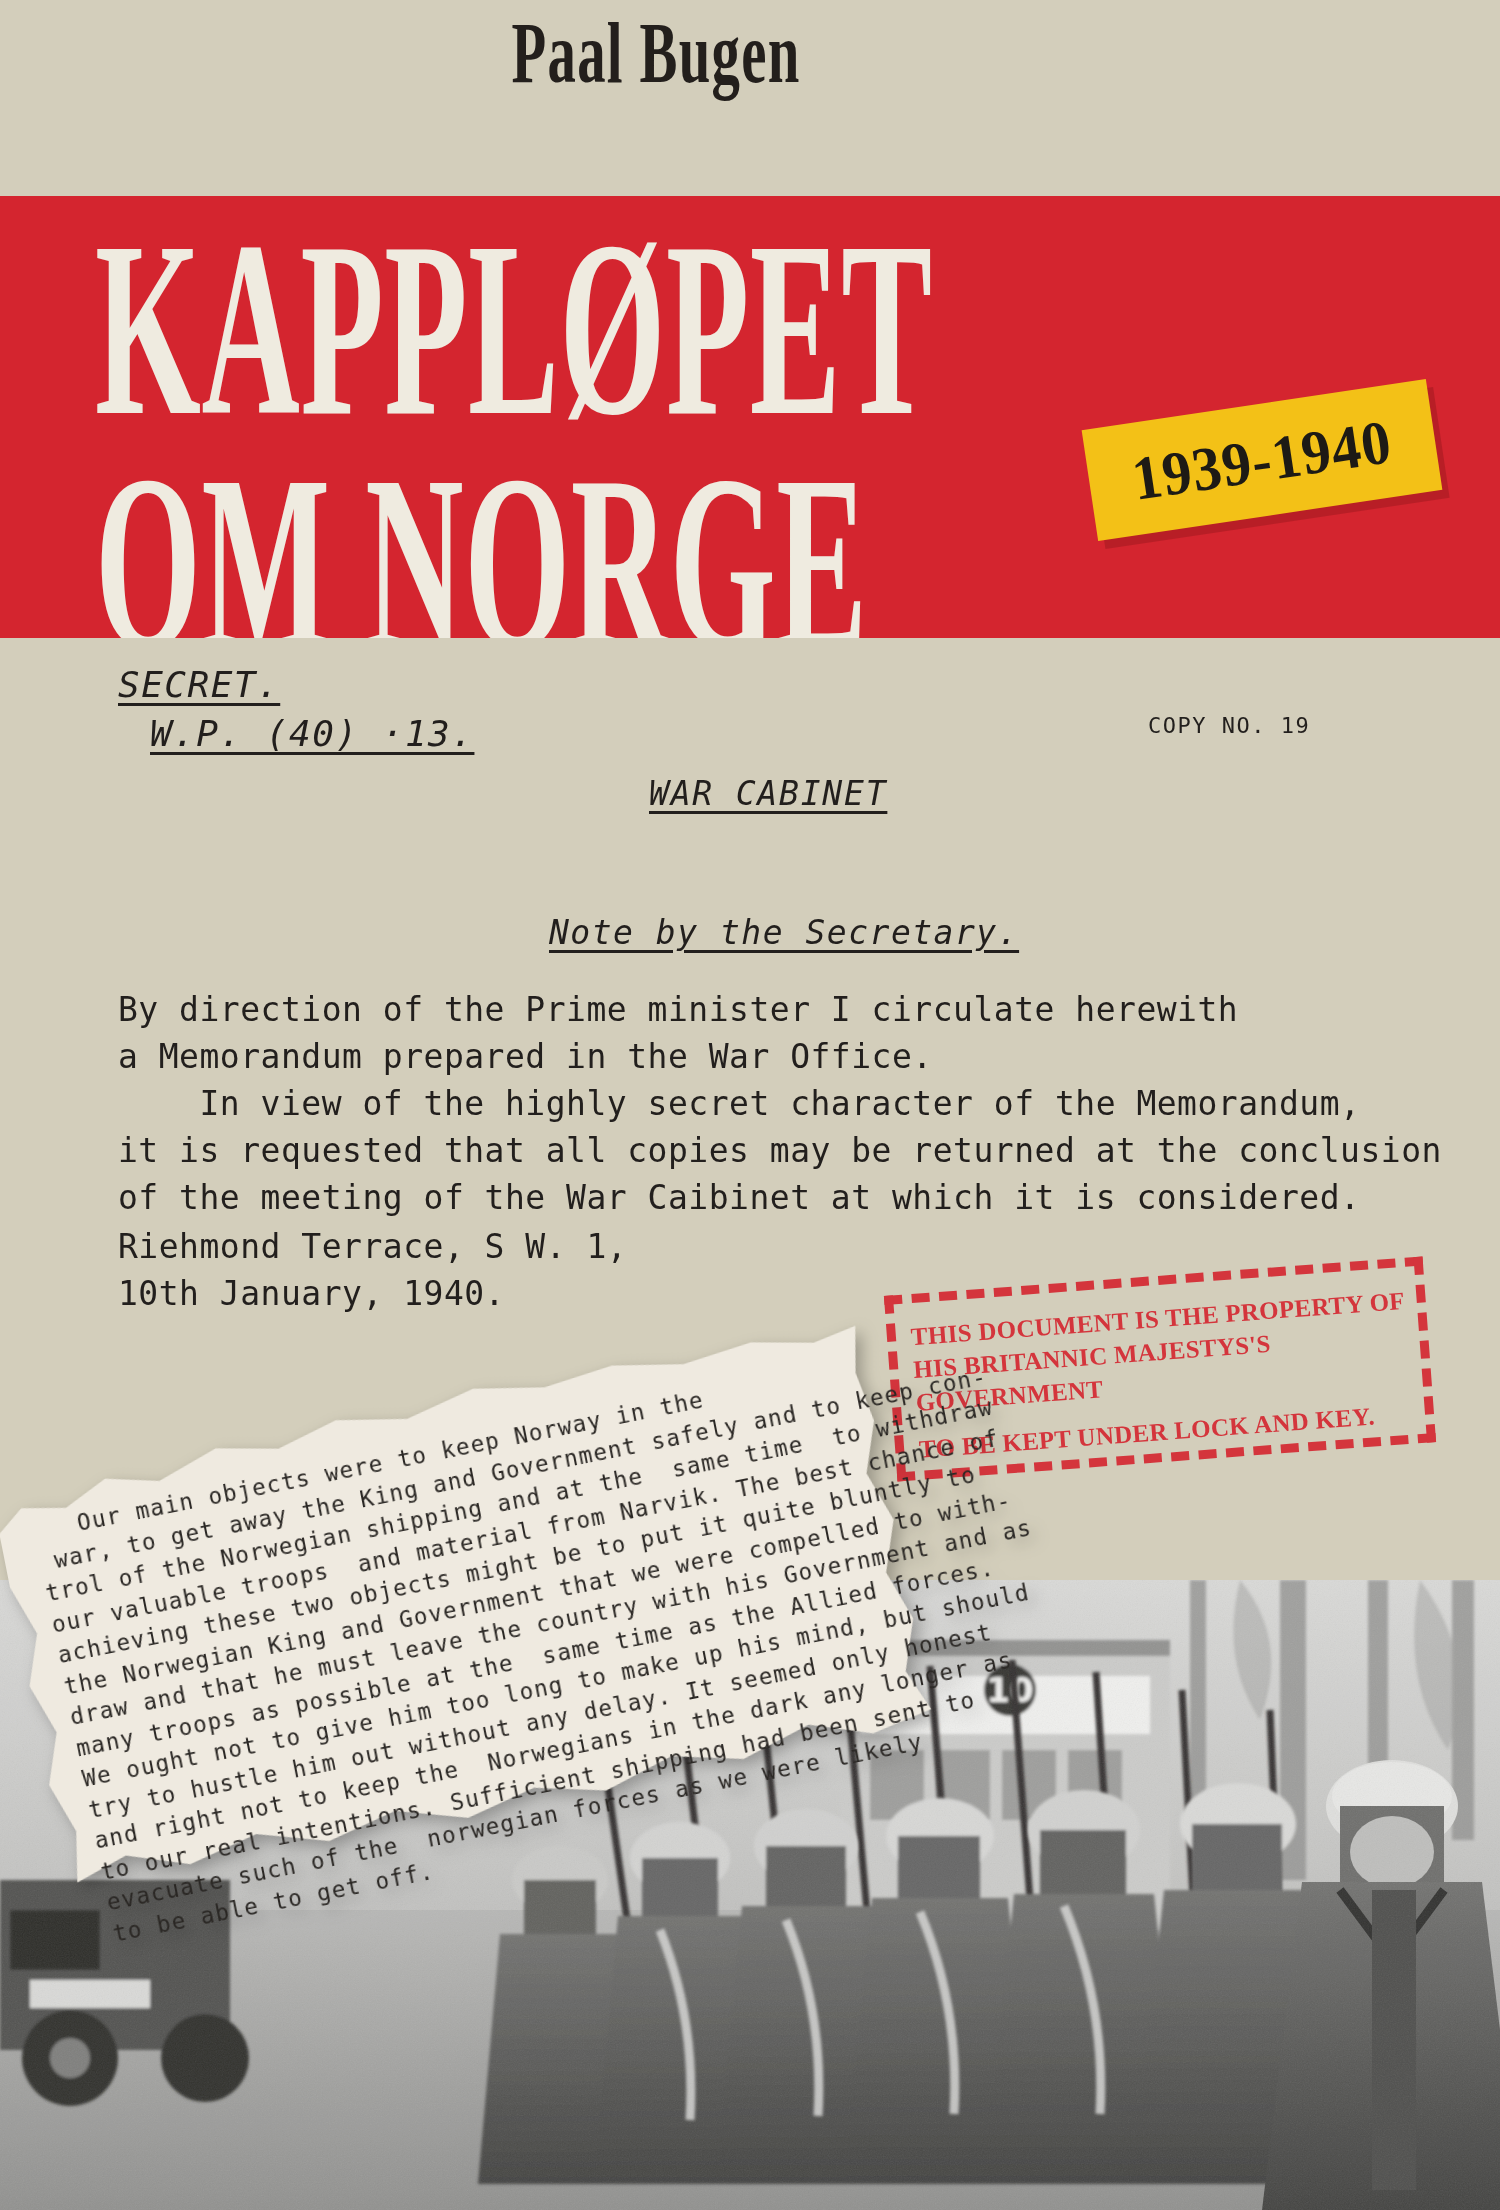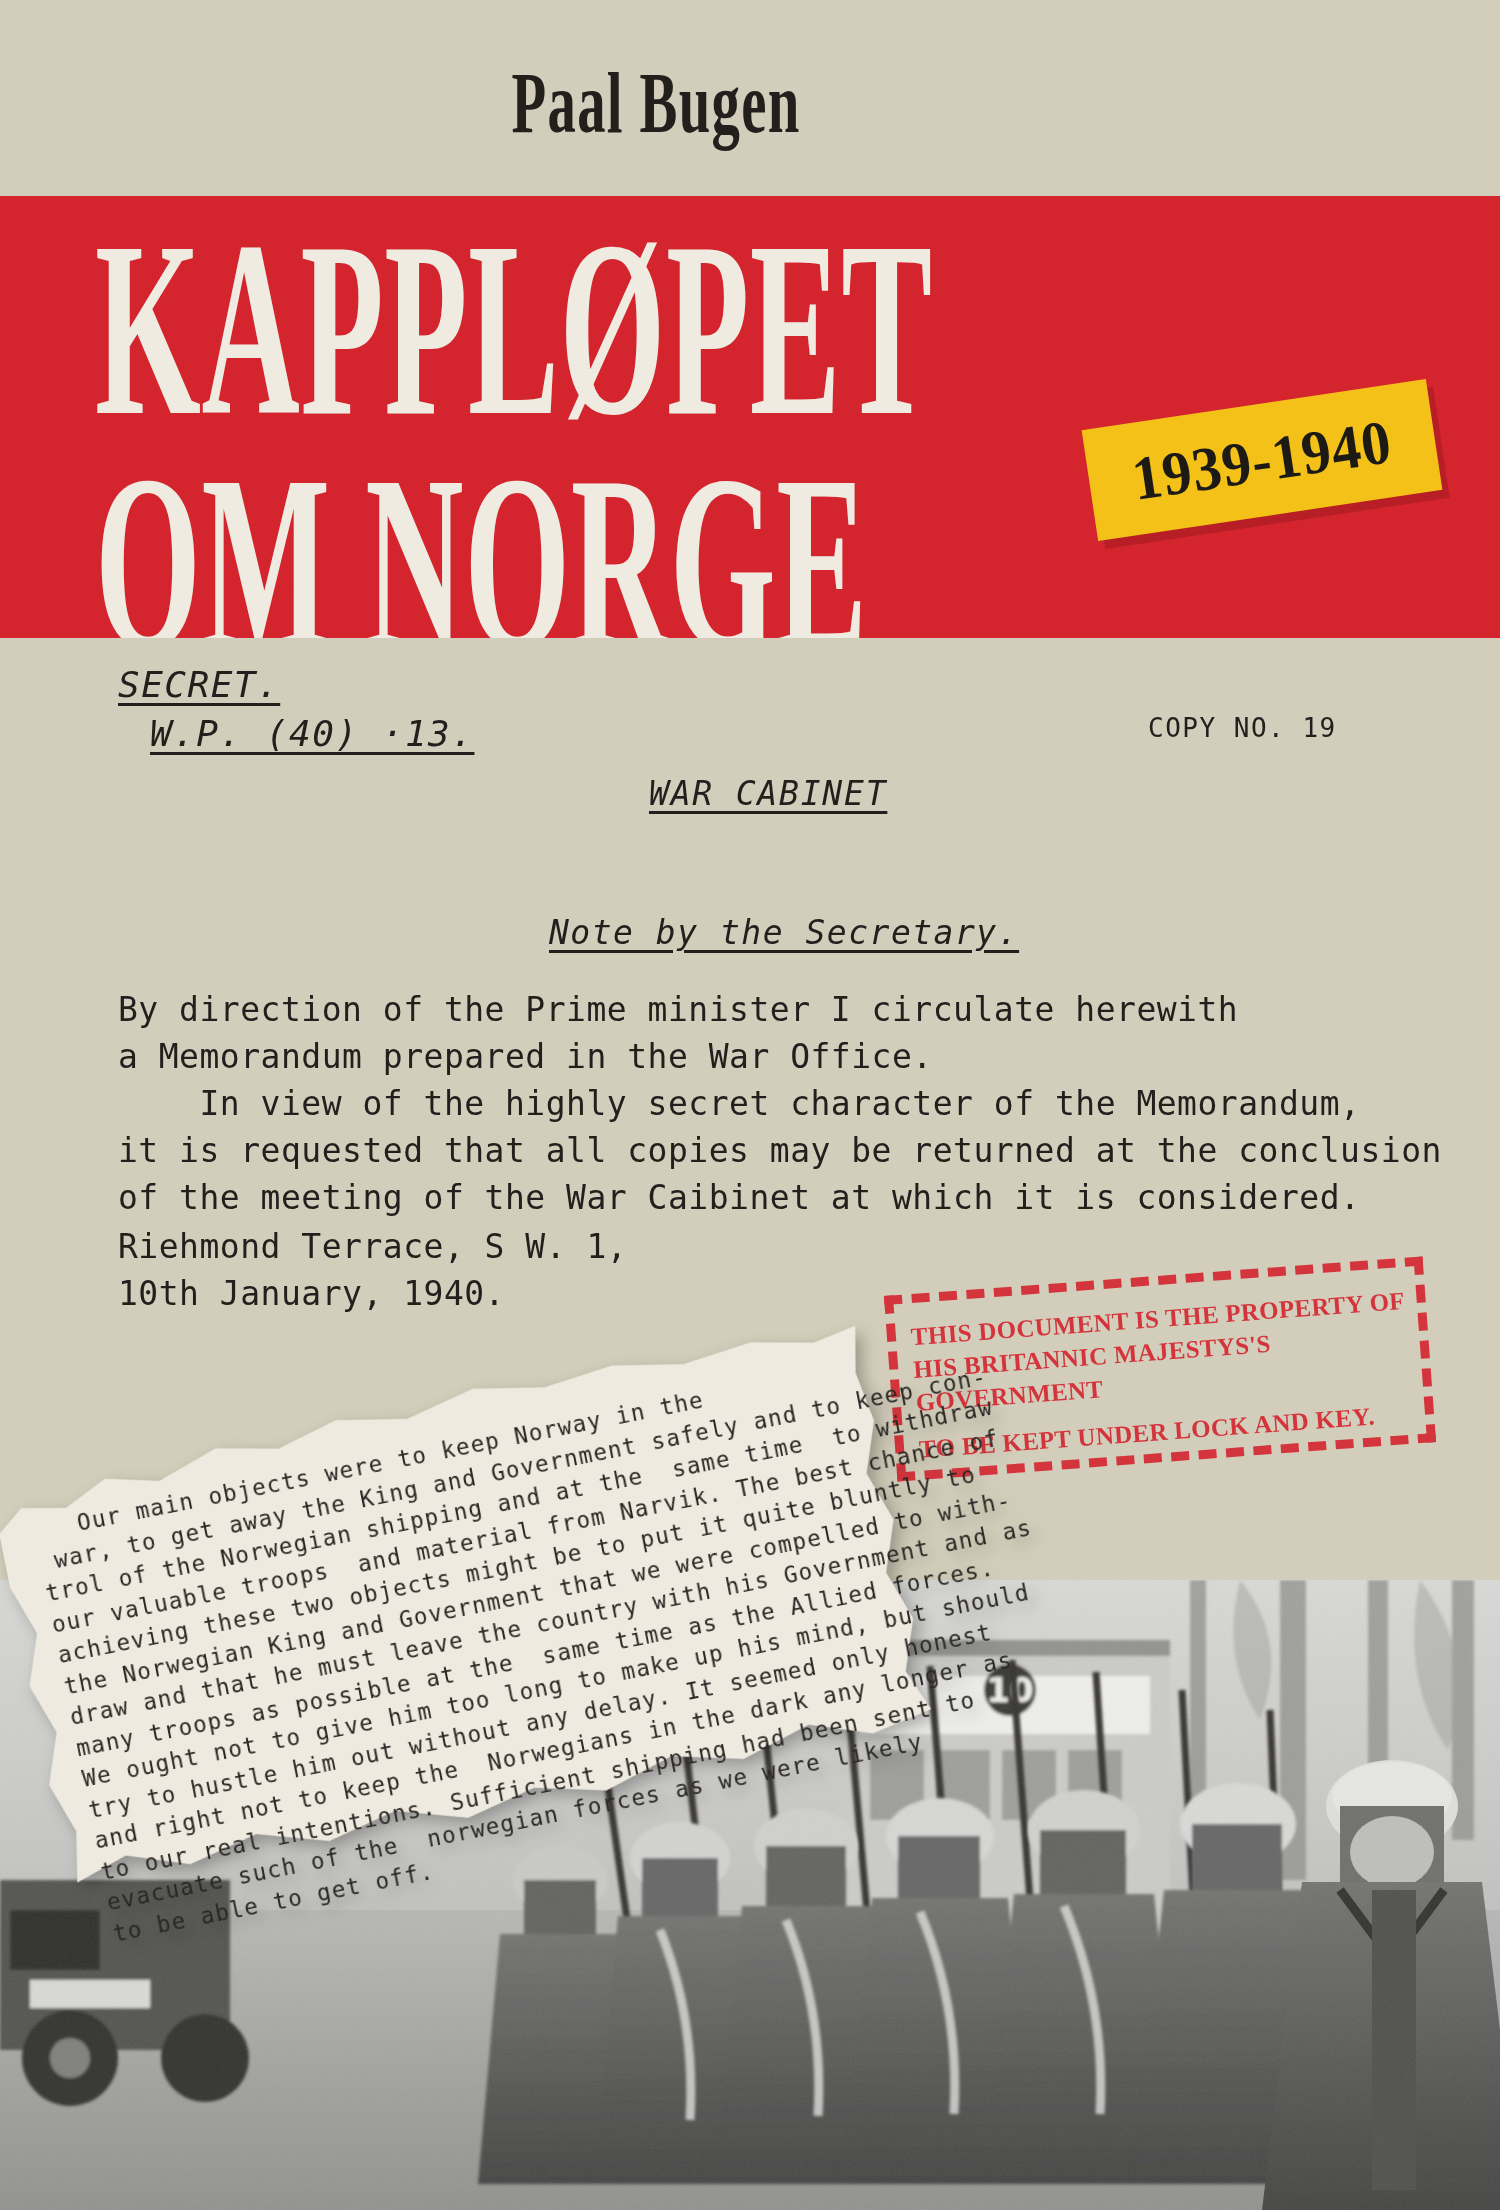--- a/index.html
+++ b/index.html
@@ -14,21 +14,21 @@
     background: #d3cebb;
     overflow: hidden;
     font-family: "Liberation Sans", sans-serif;
   }
 
   
   .author-band {
     position: absolute;
     left: 0; top: 0;
     width: 1312px; height: 196px;
-    display: flex; align-items: center; justify-content: center;
+    display: flex; justify-content: center;
   }
   .author-name {
     font-family: "Liberation Serif", serif;
     font-weight: 700;
     font-size: 86px;
     letter-spacing: 2px;
     color: #231f1c;
     transform: scaleX(0.66);
     transform-origin: center center;
     white-space: nowrap;
@@ -98,21 +98,21 @@
     color: #221f1d;
   }
   .memo-row {
     position: absolute;
     white-space: pre;
   }
   .u { text-decoration: underline; text-underline-offset: 6px; font-style: italic; }
 
   .r-secret    { left: 118px; top: 26px;  font-size: 36px; letter-spacing: 1.5px; }
   .r-wp        { left: 118px; top: 75px;  font-size: 36px; letter-spacing: 1.5px; margin-left: 32px; }
-  .r-copy      { left: 1148px; top: 75px; font-size: 26px; letter-spacing: 1.5px; }
+  .r-copy      { left: 1148px; top: 75px; font-size: 22px; letter-spacing: 1.5px; }
   .r-warcab    { left: 649px; top: 136px; font-size: 33px; letter-spacing: 1.8px; }
   .r-despatch  { left: 380px; top: 205px; font-size: 33px; letter-spacing: 1.8px; }
   .r-noteby    { left: 549px; top: 275px; font-size: 33px; letter-spacing: 1.5px; }
 
   .memo-body {
     position: absolute;
     left: 118px; top: 348px;
     font-size: 33px;
     line-height: 47px;
     letter-spacing: 0.5px;

